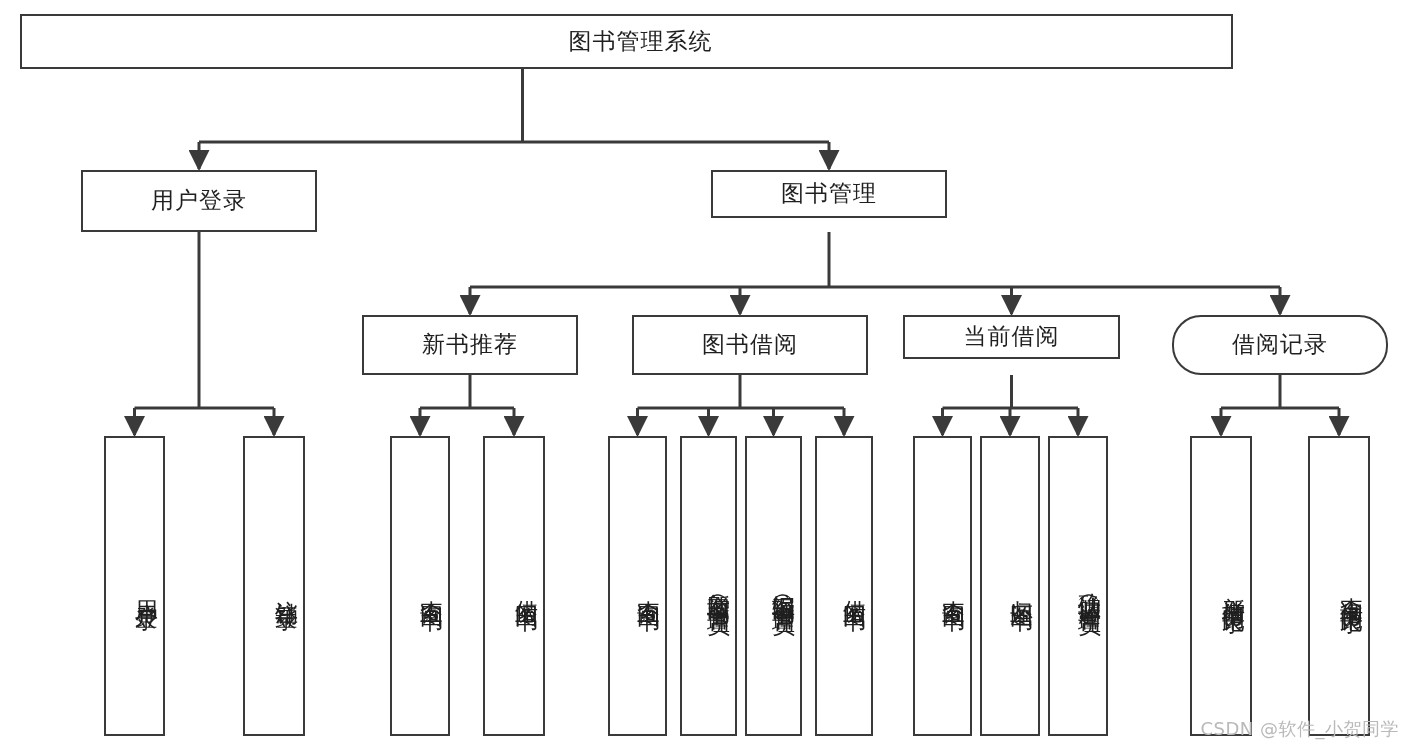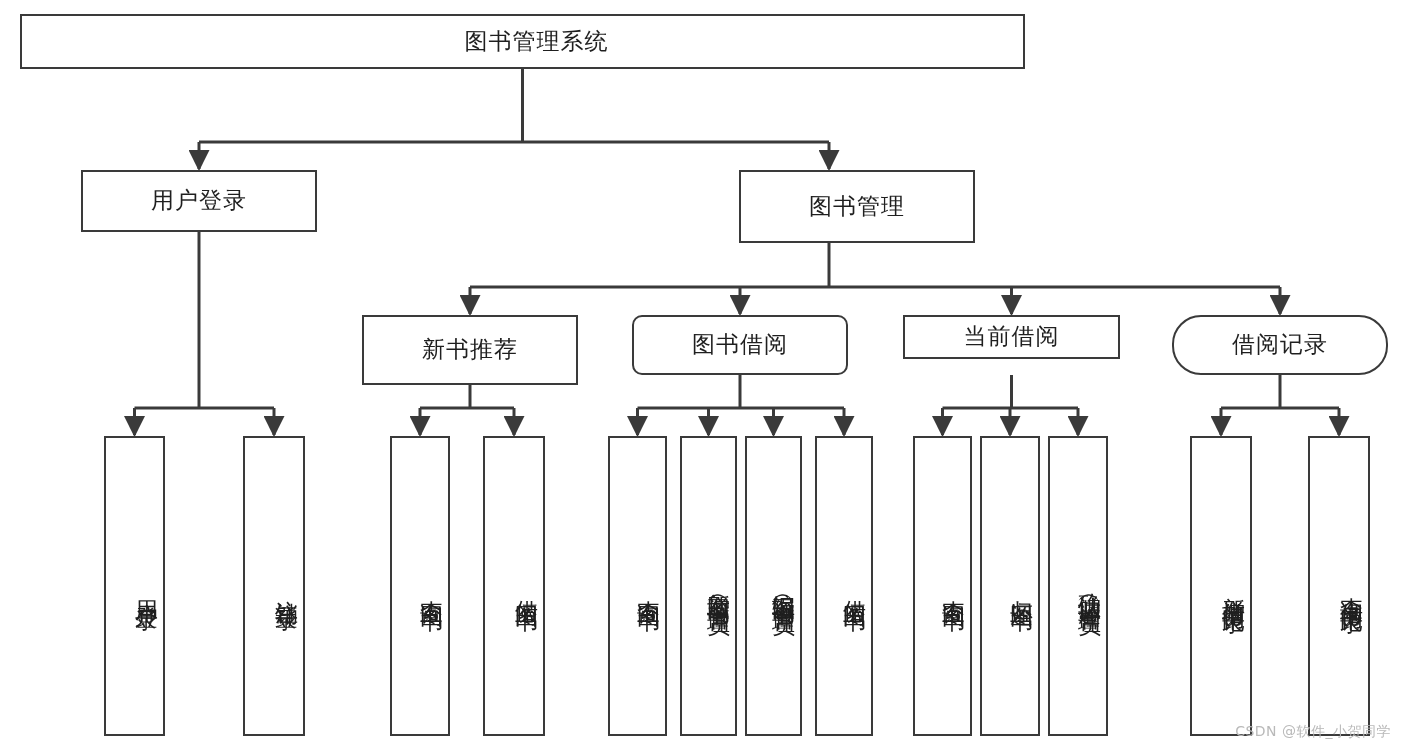--- a/index.html
+++ b/index.html
@@ -47,23 +47,23 @@
     padding-top: 4px;
     align-items: flex-start;
     justify-content: center;
   }
   .node .lbl {
     display: block;
     white-space: pre-line;
   }
   #watermark {
     position: absolute;
-    right: 14px;
+    right: 6px;
     bottom: 6px;
-    font-size: 14px;
+    font-size: 18px;
     color: #b9b9b9;
     letter-spacing: 0.5px;
     white-space: nowrap;
     pointer-events: none;
   }
 </style>
 </head>
 <body>
 
 <div id="stage">
@@ -105,33 +105,33 @@
         <path d="M 1010 408 L 1010 435" marker-end="url(#arrow)"></path>
         <path d="M 1078 408 L 1078 435" marker-end="url(#arrow)"></path>
         <path d="M 1280 375 L 1280 408"></path>
         <path d="M 1221 408 L 1339 408"></path>
         <path d="M 1221 408 L 1221 435" marker-end="url(#arrow)"></path>
         <path d="M 1339 408 L 1339 435" marker-end="url(#arrow)"></path>
       </g>
   </svg>
 
   <div id="nodes-layer">
-      <div class="node h" style="left: 20px; top: 14px; width: 1005px; height: 55px; padding-left: 28px;">
+      <div class="node h" style="left: 20px; top: 14px; width: 1213px; height: 55px; padding-left: 28px;">
         <span class="lbl">图书管理系统</span>
       </div>
       <div class="node h" style="left: 81px; top: 170px; width: 236px; height: 62px;">
         <span class="lbl">用户登录</span>
       </div>
-      <div class="node h" style="left: 711px; top: 170px; width: 236px; height: 73px; margin-left: 28px;">
+      <div class="node h" style="left: 711px; top: 170px; width: 236px; height: 48px;">
         <span class="lbl">图书管理</span>
       </div>
-      <div class="node h" style="left: 362px; top: 315px; width: 216px; height: 70px;">
+      <div class="node h" style="left: 362px; top: 315px; width: 216px; height: 60px;">
         <span class="lbl">新书推荐</span>
       </div>
-      <div class="node h" style="left: 632px; top: 315px; width: 216px; height: 60px; border-radius: 10px;">
+      <div class="node h" style="left: 632px; top: 315px; width: 236px; height: 60px;">
         <span class="lbl">图书借阅</span>
       </div>
       <div class="node h" style="left: 903px; top: 315px; width: 217px; height: 44px;">
         <span class="lbl">当前借阅</span>
       </div>
       <div class="node h" style="left: 1172px; top: 315px; width: 216px; height: 60px; border-radius: 29px;">
         <span class="lbl">借阅记录</span>
       </div>
       <div class="node v" style="left: 104px; top: 436px; width: 61px; height: 300px;">
         <span class="lbl">用户登录</span>

